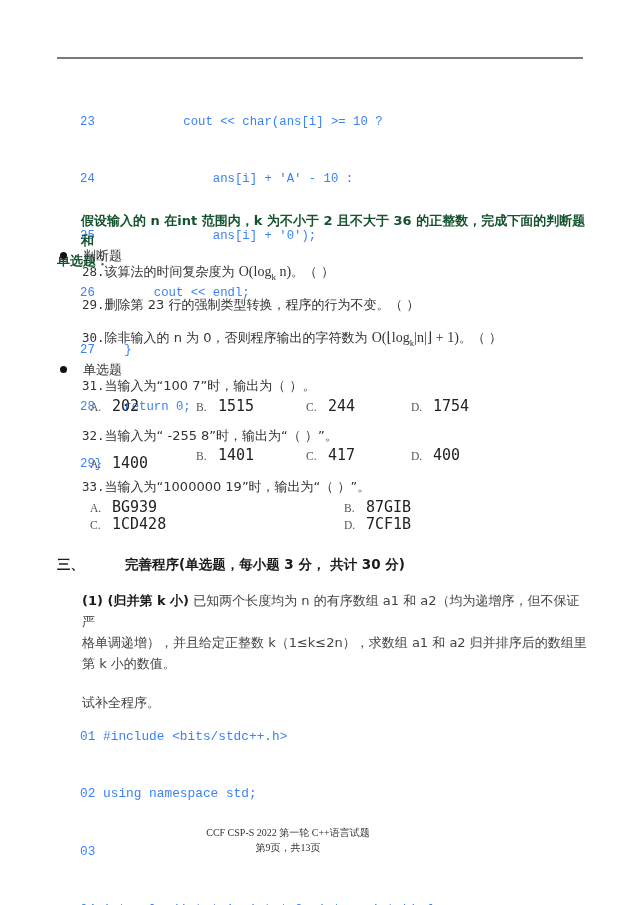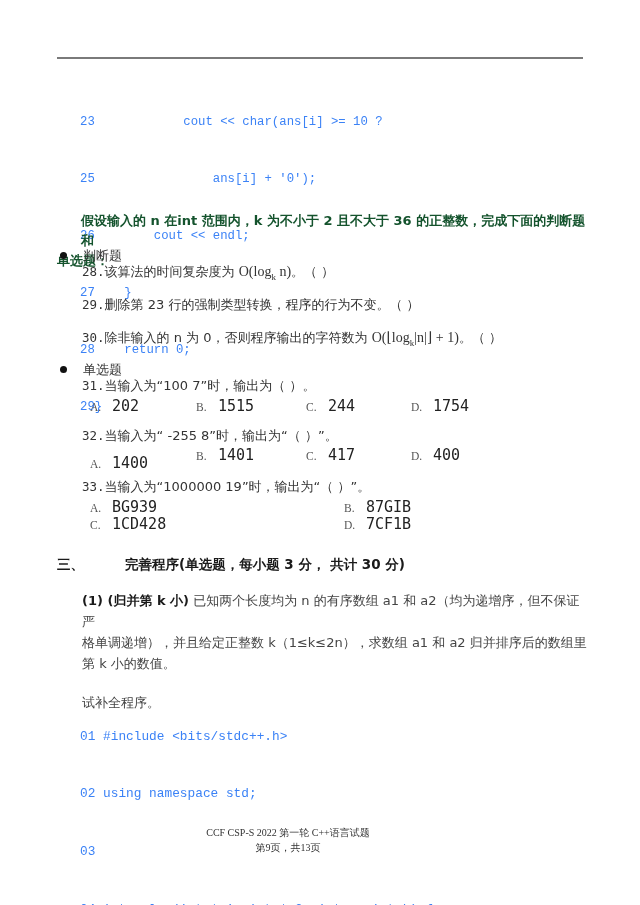--- a/index.html
+++ b/index.html
@@ -54,20 +54,21 @@
       font-family: "Liberation Serif", serif; font-size: 10px; color: #333;
     }
   </style>
 </head>
 <body>
 
 <div class="rule"></div>
 
 <div class="code" style="left:80px; top:75px;">
   <div><span class="ln">23</span><span>            cout &lt;&lt; char(ans[i] &gt;= 10 ?</span></div>
+  <div><span class="ln">24</span><span>                ans[i] + 'A' - 10 :</span></div>
   <div><span class="ln">25</span><span>                ans[i] + '0');</span></div>
   <div><span class="ln">26</span><span>        cout &lt;&lt; endl;</span></div>
   <div><span class="ln">27</span><span>    }</span></div>
   <div><span class="ln">28</span><span>    return 0;</span></div>
   <div><span class="ln">29</span><span>}</span></div>
 </div>
 
 <div class="intro">
   <div class="indent">假设输入的 n 在int 范围内，k 为不小于 2 且不大于 36 的正整数，完成下面的判断题和</div>
   <div>单选题：</div>

